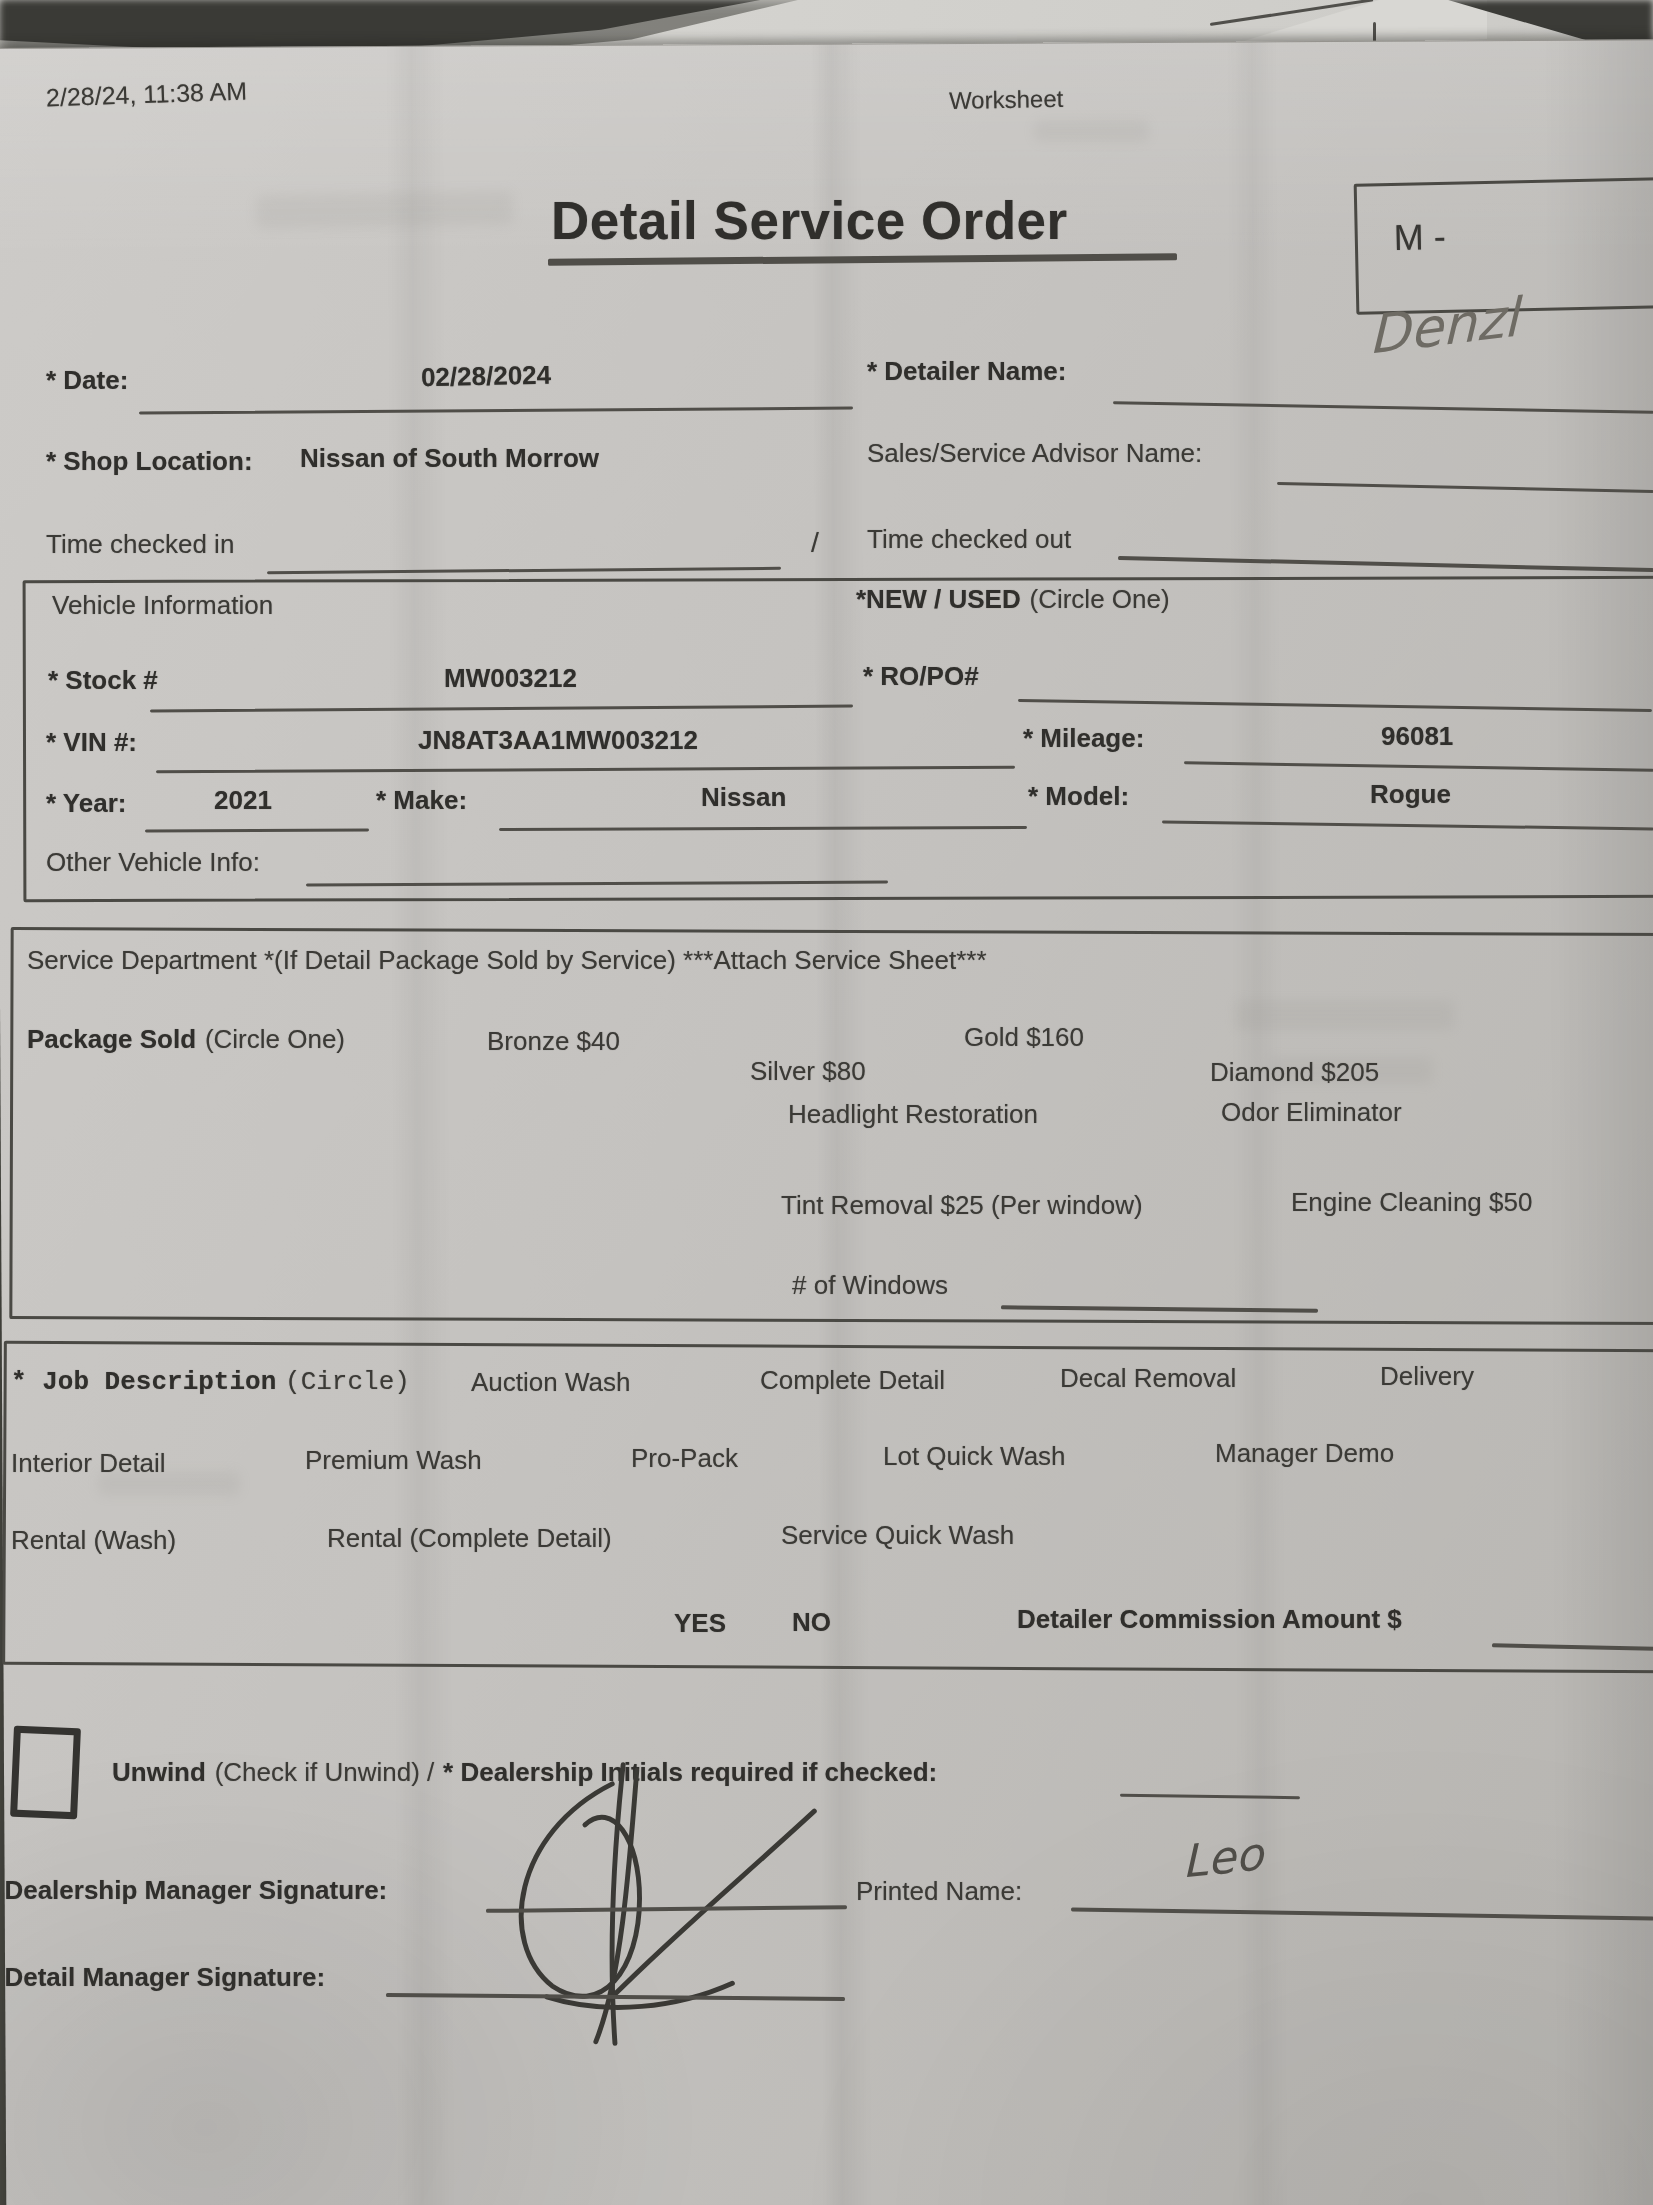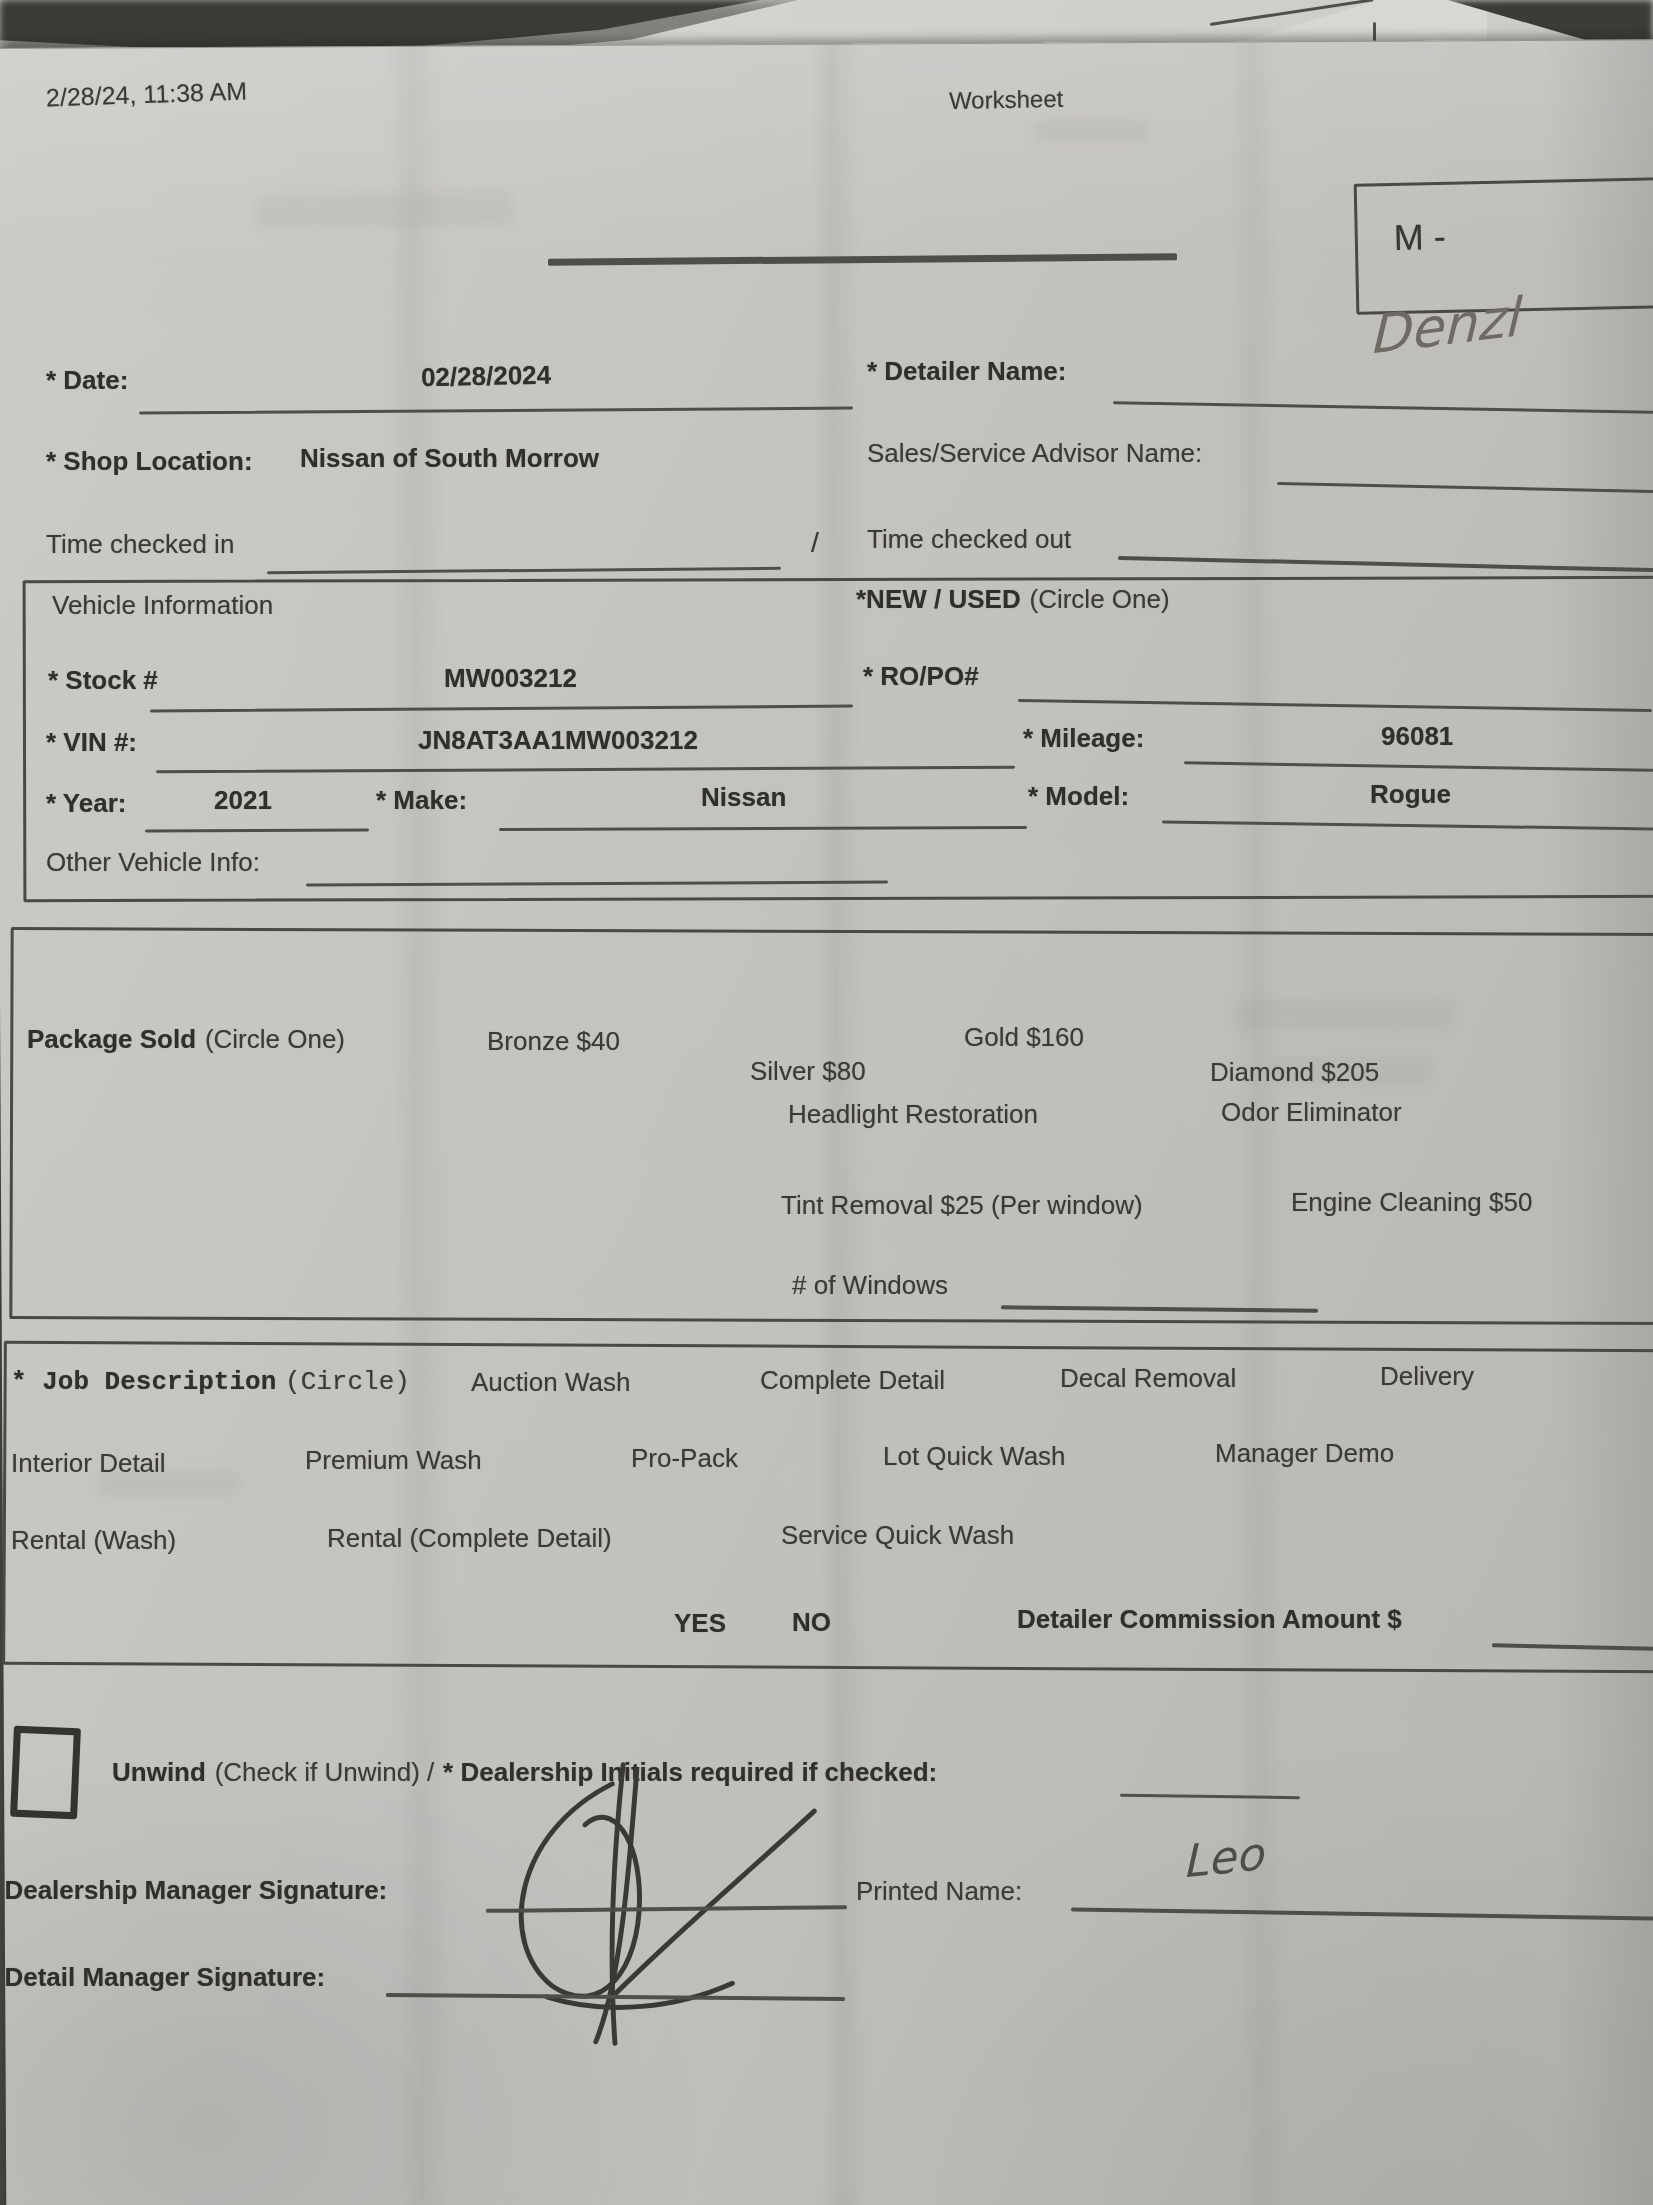--- a/index.html
+++ b/index.html
@@ -63,20 +63,21 @@
   <div class="smudge" style="left:1034px;top:120px;width:115px;height:22px;"></div>
   <div class="smudge" style="left:1235px;top:1000px;width:219px;height:29.5px;"></div>
   <div class="smudge" style="left:1269px;top:1057px;width:164px;height:27px;"></div>
   <div class="smudge" style="left:98px;top:1471px;width:142px;height:25px;"></div>
 
   <div id="content">
 
     <span class="t" style="left:46px;top:80px;font-size:25px;transform:rotate(-2deg);">2/28/24, 11:38 AM</span>
     <span class="t" style="left:949px;top:86px;font-size:24px;transform:rotate(-1deg);">Worksheet</span>
 
+    <span class="t b title" style="left:551px;top:190px;">Detail Service Order</span>
     <div class="line" style="left:548px;top:256px;width:629px;height:6.6px;transform:rotate(-0.5deg);"></div>
 
     <div class="box" style="left:1355px;top:180px;width:350px;height:125px;border-width:3.8px;transform:rotate(-1.2deg);">
       <span class="t" style="left:36px;top:31px;font-size:36px;color:#38373?;color:#383734;">M -</span>
     </div>
     <span class="hand" style="left:1373px;top:295px;font-size:53px;color:#6e6b64;transform:rotate(-7deg) skewX(-10deg);">Denzl</span>
 
     <span class="t b" style="left:46px;top:365px;">* Date:</span>
     <span class="t b" style="left:421px;top:361px;transform:rotate(-1deg);">02/28/2024</span>
     <div class="line" style="left:139px;top:409px;width:714px;transform:rotate(-0.4deg);"></div>
@@ -118,20 +119,21 @@
     <span class="t b" style="left:701px;top:782px;">Nissan</span>
     <div class="line" style="left:499px;top:827px;width:528px;transform:rotate(-0.2deg);"></div>
     <span class="t b" style="left:1028px;top:781px;">* Model:</span>
     <span class="t b" style="left:1370px;top:779px;">Rogue</span>
     <div class="line" style="left:1162px;top:824px;width:492px;transform:rotate(0.8deg);"></div>
 
     <span class="t" style="left:46px;top:847px;">Other Vehicle Info:</span>
     <div class="line" style="left:306px;top:882px;width:582px;transform:rotate(-0.3deg);"></div>
 
     <div class="box" style="left:9.8px;top:930px;width:1657px;height:386px;transform:rotate(0.2deg);"></div>
+    <span class="t" style="left:27px;top:945px;">Service Department *(If Detail Package Sold by Service) ***Attach Service Sheet***</span>
     <span class="t" style="left:27px;top:1024px;"><span class="b">Package Sold</span><span class="sp">(Circle One)</span></span>
     <span class="t" style="left:487px;top:1026px;">Bronze $40</span>
     <span class="t" style="left:750px;top:1024px;margin-top:32px;">Silver $80</span>
     <span class="t" style="left:964px;top:1022px;">Gold $160</span>
     <span class="t" style="left:1210px;top:1019px;margin-top:38px;">Diamond $205</span>
     <span class="t" style="left:788px;top:1099px;">Headlight Restoration</span>
     <span class="t" style="left:1221px;top:1097px;">Odor Eliminator</span>
     <span class="t" style="left:781px;top:1190px;">Tint Removal $25 (Per window)</span>
     <span class="t" style="left:1291px;top:1187px;">Engine Cleaning $50</span>
     <span class="t" style="left:792px;top:1270px;"># of Windows</span>

